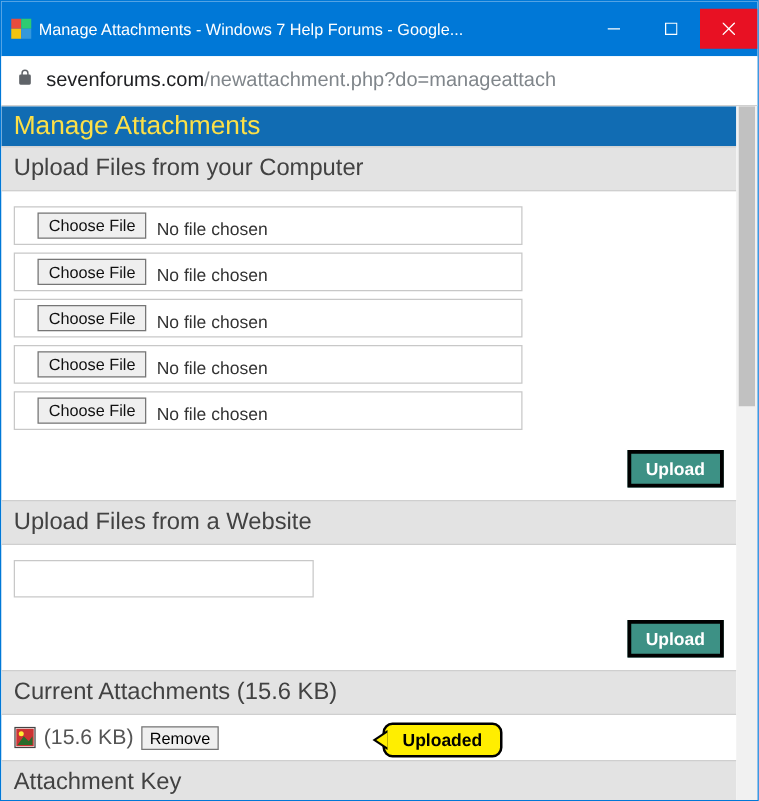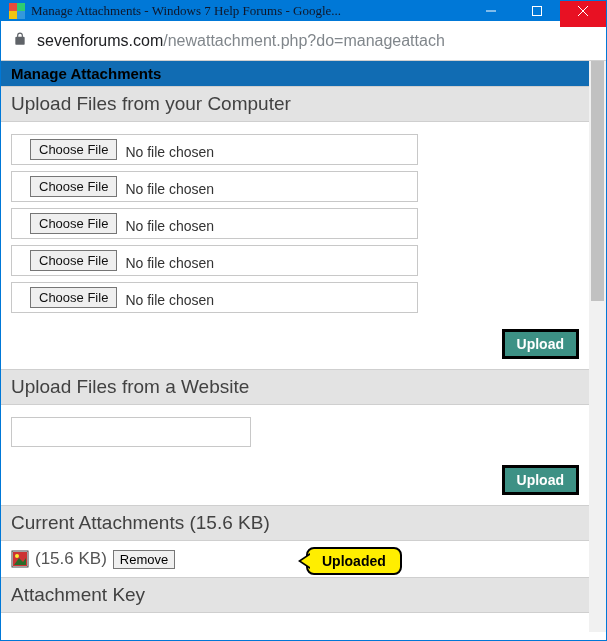--- a/index.html
+++ b/index.html
@@ -1,34 +1,34 @@
 <!DOCTYPE html>
 <html><head>
 <meta charset="utf-8">
 <style>
   * { box-sizing: border-box; margin: 0; padding: 0; }
   body { font-family: "Segoe UI", Arial, sans-serif; background: #fff; width: 607px; height: 641px; overflow: hidden; border: 1px solid #0078d7; }
-  .titlebar { background: #0078d7; height: 20px; display: flex; align-items: center; color: #0f172a; font-family: Liberation Serif, serif; }
+  .titlebar { background: #0078d7; height: 44px; display: flex; align-items: center; color: #ffffff; }
   .titlebar-icon { width: 16px; height: 16px; margin: 0 6px 0 8px; display: flex; flex-wrap: wrap; }
   .titlebar-icon span { width: 8px; height: 8px; }
   .titlebar-title { font-size: 13px; flex: 1; white-space: nowrap; overflow: hidden; }
   .winbtn { width: 46px; height: 32px; display: flex; align-items: center; justify-content: center; }
   .winbtn.close { background: #e81123; }
   .winbtn svg { stroke: #fff; stroke-width: 1; fill: none; }
   .addrbar { height: 40px; background: #fff; border-bottom: 1px solid #d0d0d0; display: flex; align-items: center; padding: 0 12px; gap: 10px; }
   .lock-icon svg { width: 14px; height: 14px; fill: #5f6368; }
   .url { font-size: 16px; white-space: nowrap; overflow: hidden; }
   .url-host { color: #202124; }
   .url-path { color: #80868b; }
   .viewport { position: relative; height: calc(641px - 32px - 38px); overflow: hidden; }
   .scroll-track { position: absolute; right: 0; top: 0; width: 17px; height: 100%; background: #f1f1f1; }
   .scroll-thumb { position: absolute; right: 2px; top: 0; width: 13px; height: 240px; background: #c1c1c1; }
   .content { margin-right: 17px; }
   .headerbar { background: #116cb3; display: flex; align-items: center; justify-content: space-between; padding: 4px 6px; }
-  .headerbar-title { color: #000000; font-weight: bold; font-size: 15px; padding-left: 4px; }
+  .headerbar-title { color: #fde047; font-weight: normal; font-size: 21px; padding-left: 4px; }
   .close-window-btn { background: #f0f0f0; border: 1px solid #888; padding: 3px 12px; font-size: 14px; font-weight: bold; color: #222; cursor: pointer; }
   .section-header { background: #e3e3e3; padding: 6px 10px; font-size: 19px; color: #424242; border-top: 1px solid #cfcfcf; border-bottom: 1px solid #cfcfcf; }
   .upload-area { padding: 12px 10px 4px 10px; }
   .file-row { border: 1px solid #c8c8c8; width: 407px; padding: 4px 18px; margin-bottom: 6px; display: flex; align-items: flex-end; gap: 8px; font-size: 14px; }
   .choose-btn { background: #efefef; border: 1px solid #767676; padding: 2px 8px; font-size: 13px; color: #111; cursor: pointer; }
   .file-status { color: #333; }
   .btn-row { display: flex; justify-content: flex-end; padding: 6px 10px 10px 10px; }
   .upload-btn { background: #3d9185; color: #fff; border: 3px solid #000000; padding: 4px 12px; font-weight: bold; font-size: 14px; cursor: pointer; }
   .url-input-wrap { padding: 12px 10px; }
   .url-input { border: 1px solid #c8c8c8; width: 240px; height: 30px; padding: 0 6px; font-size: 14px; }

